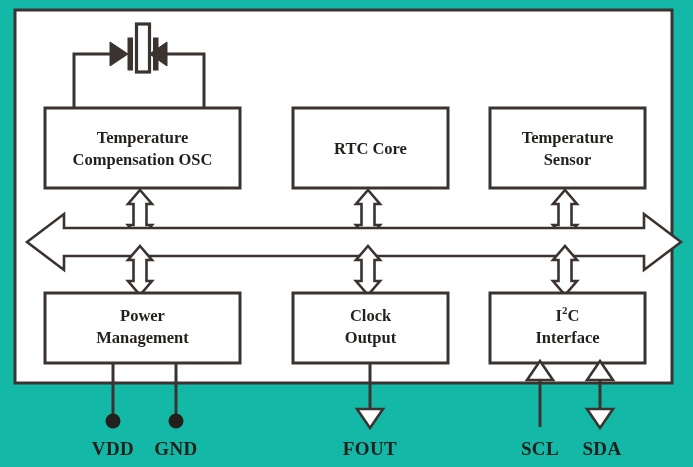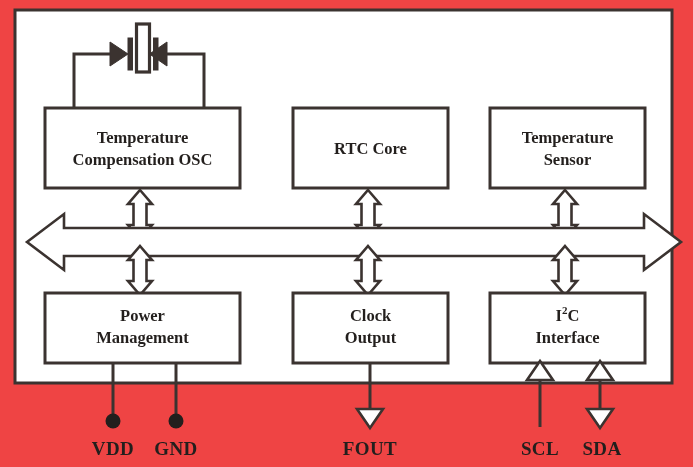--- a/index.html
+++ b/index.html
@@ -7,21 +7,21 @@
     padding: 0;
     background: #ffffff;
   }
   body {
     font-family: "Liberation Serif", "DejaVu Serif", serif;
   }
   #diagram-root {
     position: relative;
     width: 693px;
     height: 467px;
-    background: #ef4444;
+    background: #14b8a6;
     overflow: hidden;
   }
   svg#block-diagram {
     display: block;
     width: 693px;
     height: 467px;
   }
   .blk-rect {
     fill: #ffffff;
     stroke: #3b3330;

